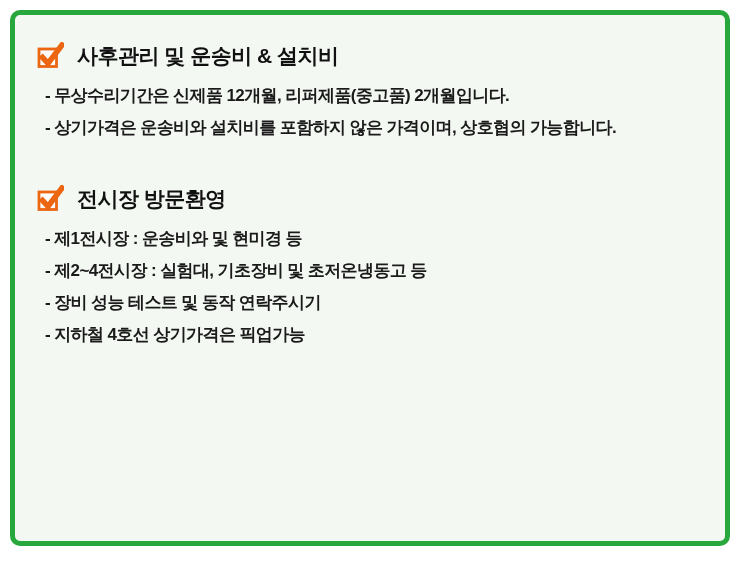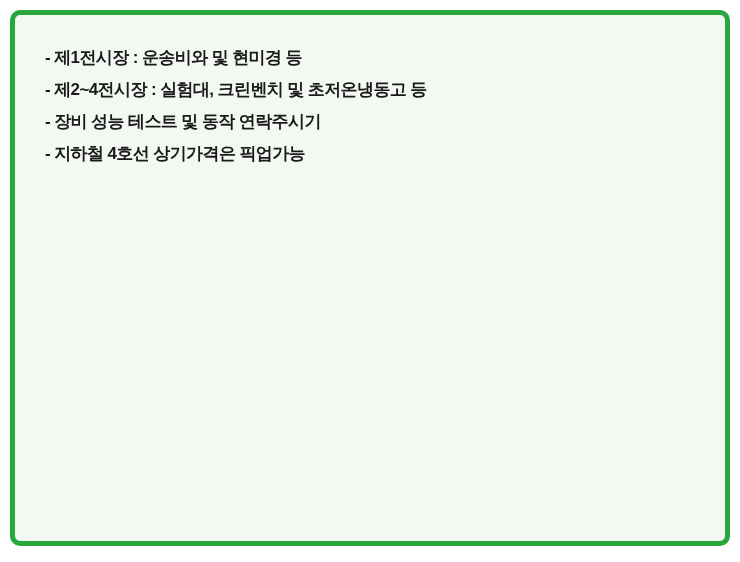--- a/index.html
+++ b/index.html
@@ -58,24 +58,48 @@
     letter-spacing: -0.6px;
     line-height: 32px;
     white-space: nowrap;
   }
 </style>
 </head>
 <body>
 
 <div class="card">
 
+  <section class="section">
+    <div class="sec-header">
+      <span class="checkbox-icon">
+        <svg width="27" height="27" viewBox="0 0 27 27" aria-hidden="true">
+          <rect x="2" y="7" width="17.5" height="17.5" fill="#ffffff" stroke="#ec6511" stroke-width="2.8"></rect>
+          <path d="M5.5 15.5 L11 21.5 L25 3" fill="none" stroke="#ec6511" stroke-width="5.6" stroke-linecap="square"></path>
+        </svg>
+      </span>
+      <h2 class="sec-title">사후관리 및 운송비 &amp; 설치비</h2>
+    </div>
+    <ul class="bullets">
+      <li>- 무상수리기간은 신제품 12개월, 리퍼제품(중고품) 2개월입니다.</li>
+      <li>- 상기가격은 운송비와 설치비를 포함하지 않은 가격이며, 상호협의 가능합니다.</li>
+    </ul>
+  </section>
 
   <section class="section">
+    <div class="sec-header">
+      <span class="checkbox-icon">
+        <svg width="27" height="27" viewBox="0 0 27 27" aria-hidden="true">
+          <rect x="2" y="7" width="17.5" height="17.5" fill="#ffffff" stroke="#ec6511" stroke-width="2.8"></rect>
+          <path d="M5.5 15.5 L11 21.5 L25 3" fill="none" stroke="#ec6511" stroke-width="5.6" stroke-linecap="square"></path>
+        </svg>
+      </span>
+      <h2 class="sec-title">전시장 방문환영</h2>
+    </div>
     <ul class="bullets">
       <li>- 제1전시장 : 운송비와 및 현미경 등</li>
-      <li>- 제2~4전시장 : 실험대, 크린벤치 및 초저온냉동고 등</li>
+      <li>- 제2~4전시장 : 실험대, 기초장비 및 초저온냉동고 등</li>
       <li>- 장비 성능 테스트 및 동작 연락주시기</li>
       <li>- 지하철 4호선 상기가격은 픽업가능</li>
     </ul>
   </section>
 
 
 </div>
 
 </body></html>

